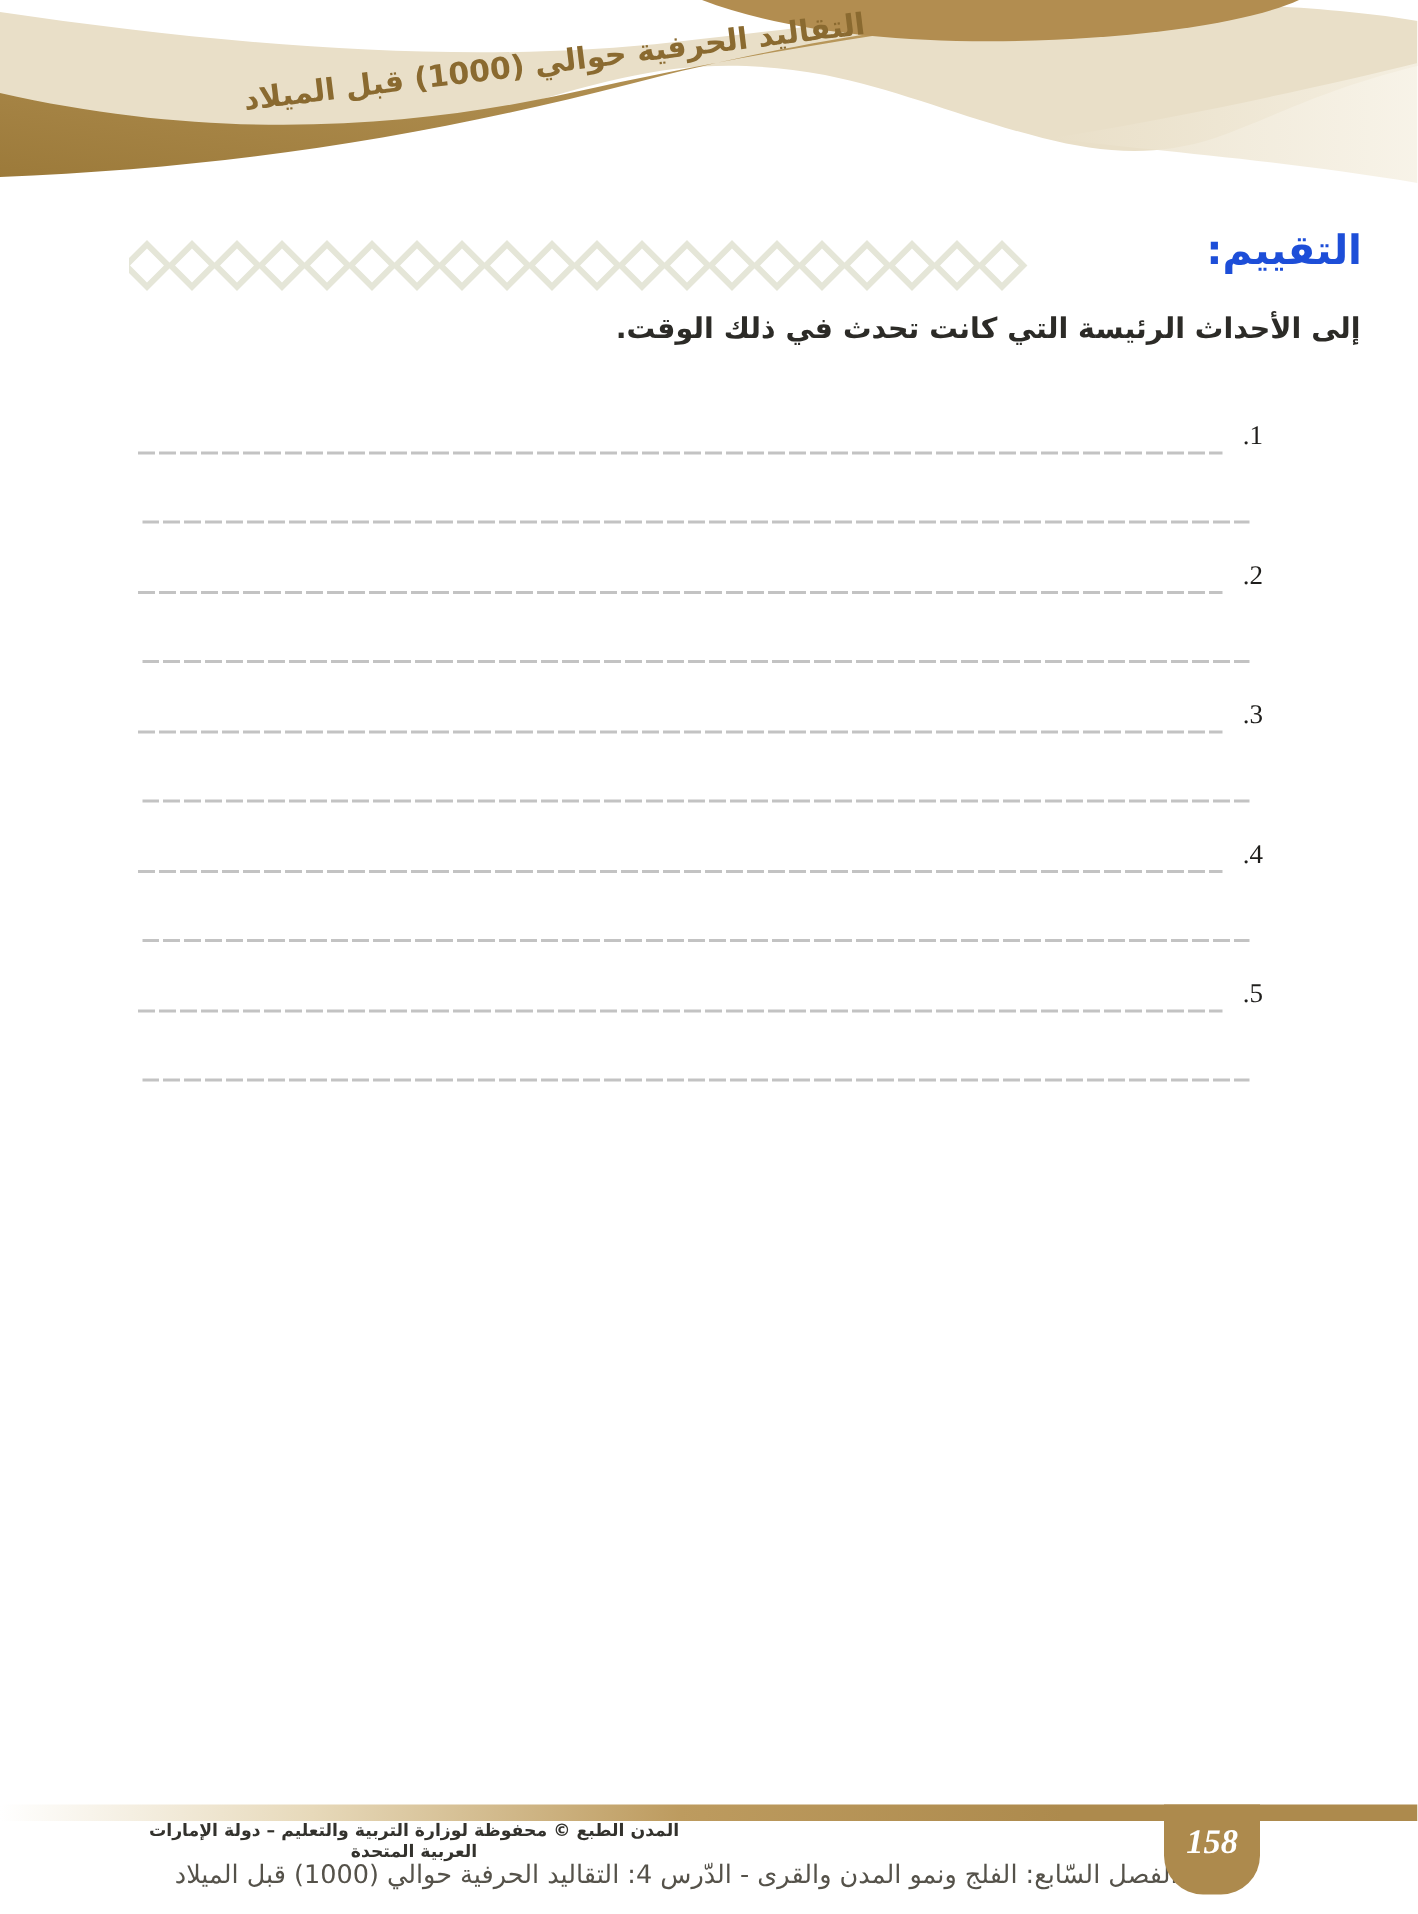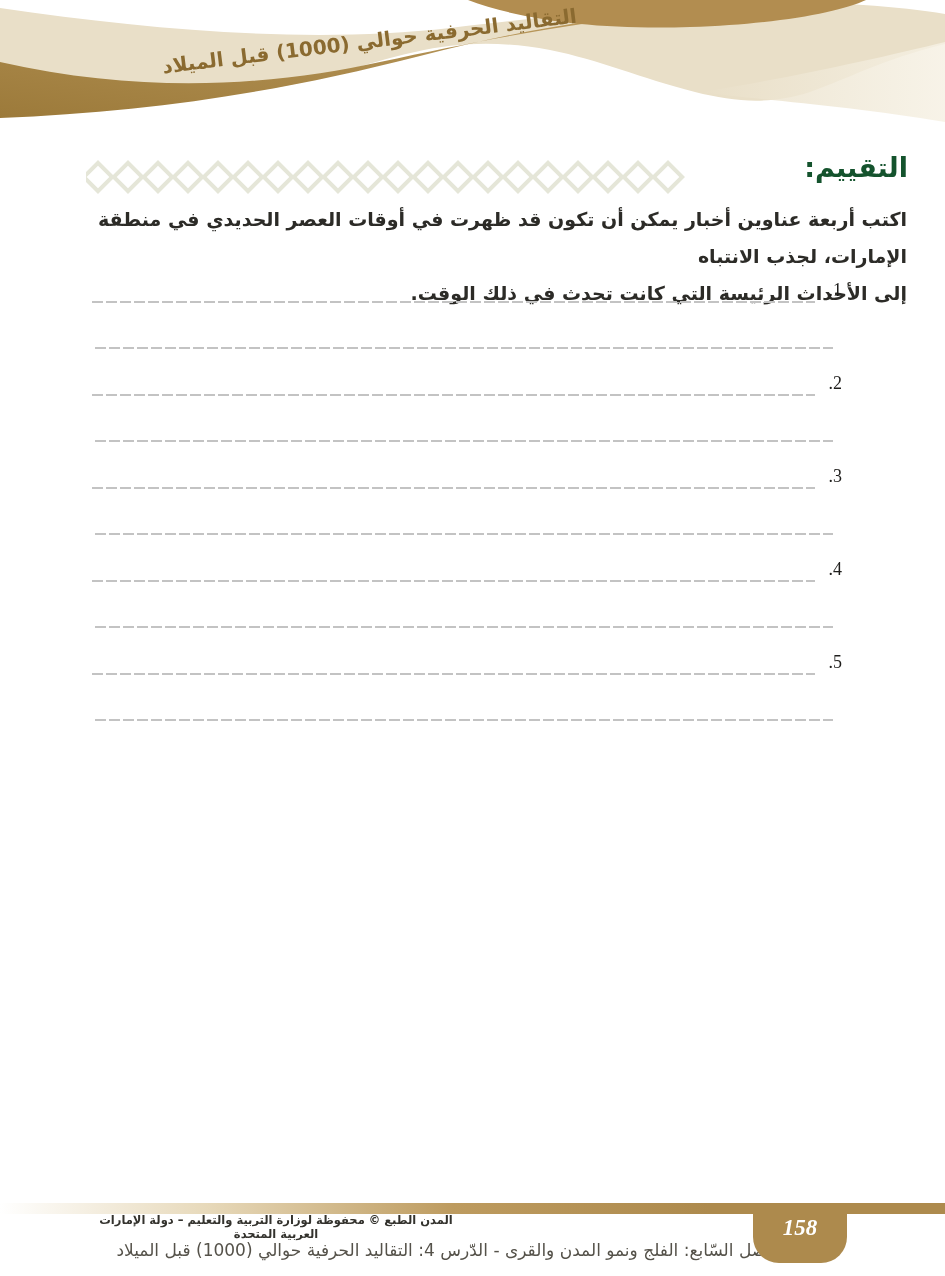--- a/index.html
+++ b/index.html
@@ -37,21 +37,21 @@
     width: 24px; height: 24px;
     border: 4px solid #e5e6d8;
     transform: rotate(45deg);
     margin-right: 6px;
     background: transparent;
   }
   .section-title {
     right: 37px; top: 152px;
     direction: rtl;
     font-size: 27px; font-weight: bold;
-    color: #14532d;
+    color: #1d4ed8;
     z-index: 2;
   }
   .instructions {
     left: 88px; right: 38px; top: 201px;
     direction: rtl; text-align: right;
     font-size: 19px; font-weight: bold;
     color: #2c2b27;
     line-height: 37px;
   }
 
@@ -81,21 +81,21 @@
     font-size: 11.5px; font-weight: bold;
     color: #33322d;
   }
   .chapter-info {
     right: 160px; top: 1240px;
     direction: rtl; text-align: right;
     font-size: 17px;
     color: #55524a;
   }
   .page-badge {
-    left: 753px; top: 1203px; width: 94px; height: 60px;
+    left: 776px; top: 1203px; width: 64px; height: 60px;
     background: #ad8a4d;
     border-radius: 0 0 26px 26px;
     display: flex; align-items: flex-start; justify-content: center;
   }
   .page-badge .num {
     font-family: "Liberation Serif", serif;
     font-style: italic; font-weight: bold;
     font-size: 23px; color: #ffffff;
     margin-top: 12px;
   }
@@ -145,21 +145,20 @@
     <span class="diamond"></span>
     <span class="diamond"></span>
     <span class="diamond"></span>
     <span class="diamond"></span>
     <span class="diamond"></span>
   </div>
 
 <div class="abs section-title" dir="rtl">التقييم:</div>
 
 <div class="abs instructions" dir="rtl">
-  <div>اكتب أربعة عناوين أخبار يمكن أن تكون قد ظهرت في أوقات العصر الحديدي في منطقة الإمارات، لجذب الانتباه</div>
   <div>إلى الأحداث الرئيسة التي كانت تحدث في ذلك الوقت.</div>
 </div>
 
 <div class="item" style="top:280px">
   <span class="item-num" dir="ltr">.1</span>
   <div class="wline l1"></div>
   <div class="wline l2"></div>
 </div>
 <div class="item" style="top:373px">
   <span class="item-num" dir="ltr">.2</span>

